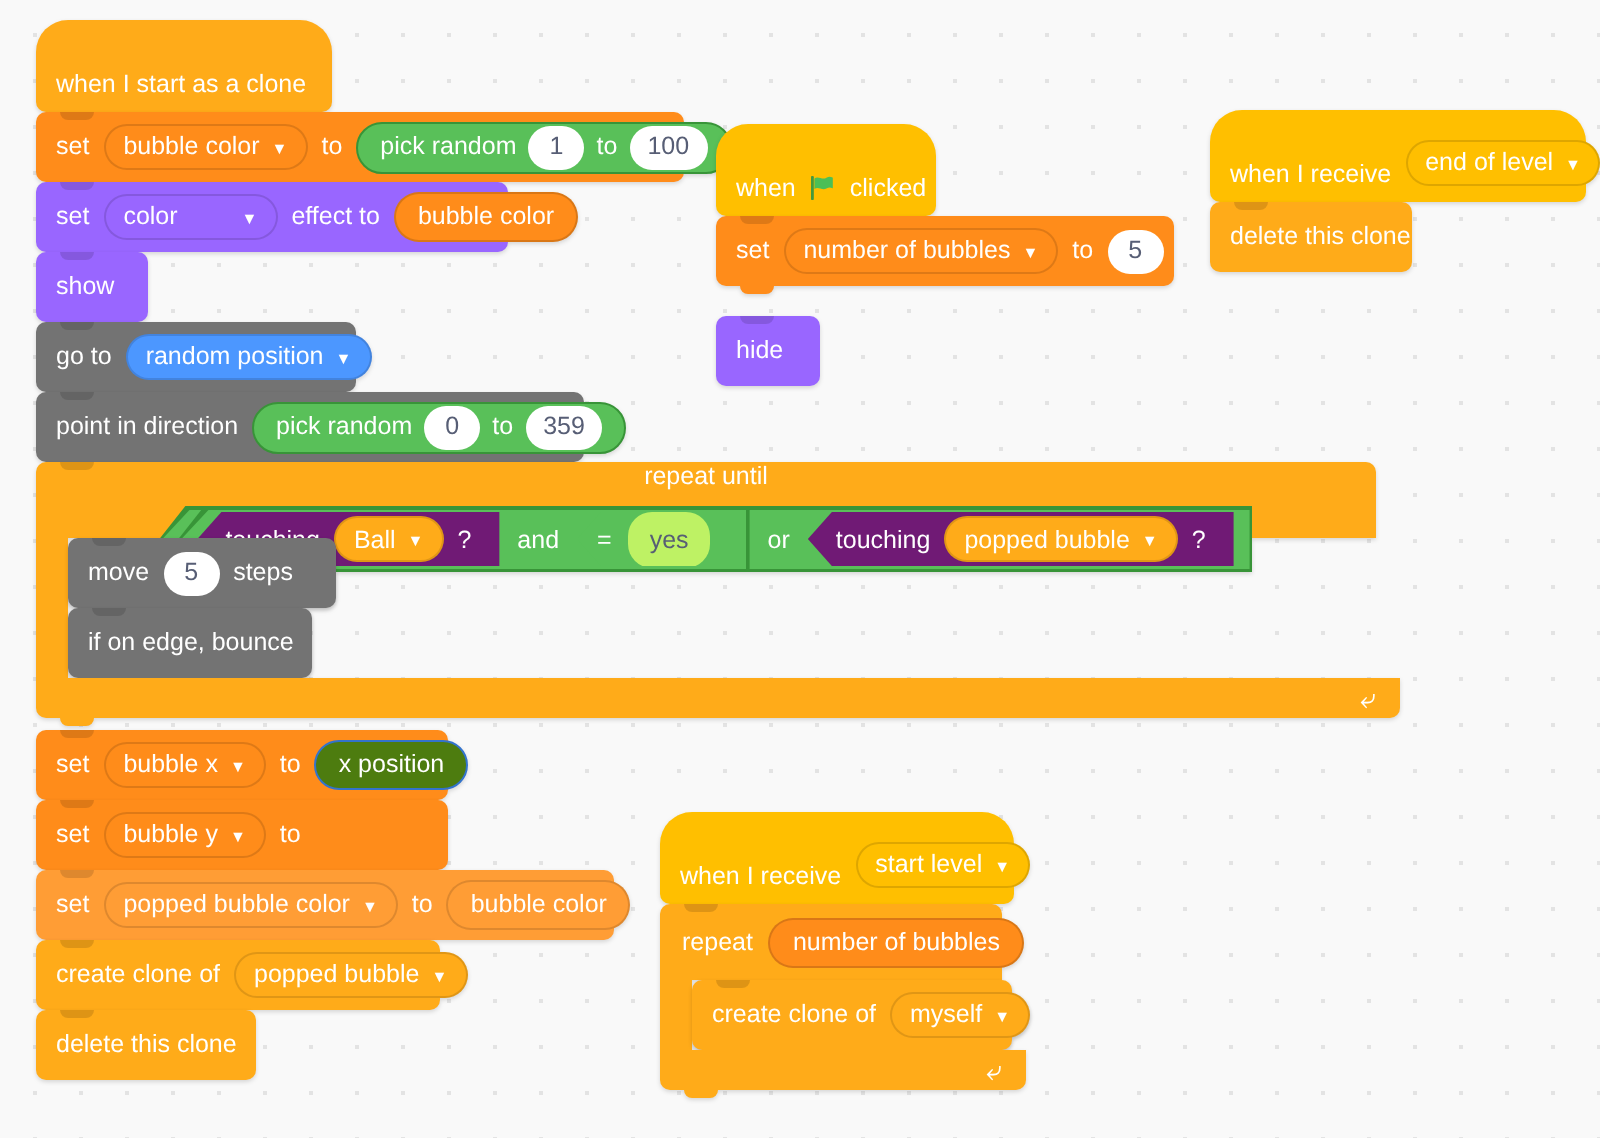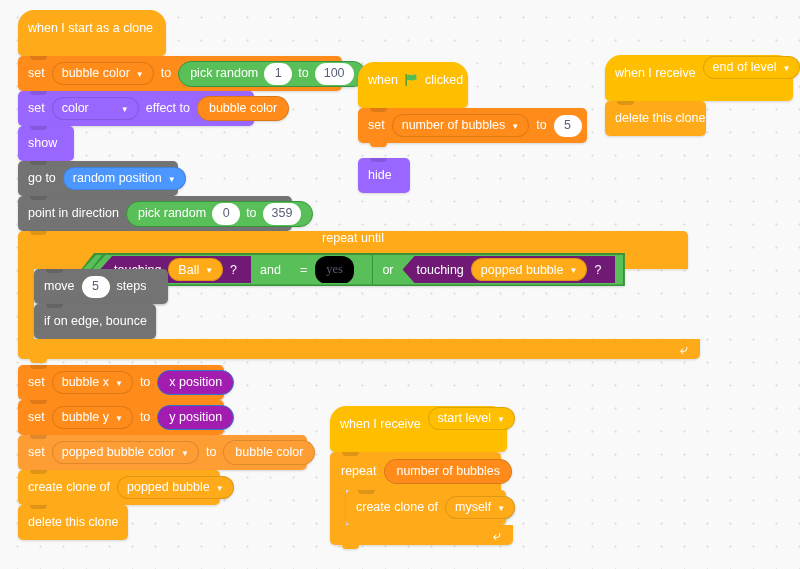--- a/index.html
+++ b/index.html
@@ -37,21 +37,21 @@
     border-radius:0 0 4px 4px;
   }
   .stack::after{
     content:"";position:absolute;left:12px;bottom:-4px;width:17px;height:4px;
     border-radius:0 0 4px 4px;
     background:inherit;
     z-index:2;
   }
   .hat{
     border-radius:16px 16px 5px 5px;
-    height:46px;align-items:flex-end;padding-bottom:22px;
+    height:46px;align-items:flex-end;padding-bottom:8px;
   }
   .hat::after{
     content:"";position:absolute;left:12px;bottom:-4px;width:17px;height:4px;
     border-radius:0 0 4px 4px;background:inherit;z-index:2;
   }
   .nobump::after{display:none;}
 
   
   .c-control{background:#ffab19;}
   .c-control-hat{background:#ffab19;}
@@ -72,34 +72,34 @@
   .c-motion .f-drop{background:#4c97ff;border:1px solid rgba(0,0,0,.13);}
   .c-control .f-drop,.c-control-light .f-drop{background:#ffab19;border:1px solid rgba(0,0,0,.12);}
   .c-events .f-drop{background:#ffbf00;border:1px solid rgba(0,0,0,.13);}
 
   .num{
     background:#fff;color:#575e75;border-radius:12px;
     min-width:28px;height:22px;display:inline-flex;align-items:center;
     justify-content:center;padding:0 9px;font-size:12.5px;box-sizing:border-box;
   }
   .txtin{
-    background:#000000;color:#575e75;border-radius:12px;
+    background:#bef264;color:#575e75;border-radius:12px;
     min-width:34px;height:28px;display:inline-flex;align-items:center;
-    justify-content:center;padding:0 11px;font-size:12.5px;box-sizing:border-box;font-family:Liberation Serif, serif;
+    justify-content:center;padding:0 11px;font-size:12.5px;box-sizing:border-box;
   }
   .arrow{font-size:8px;line-height:1;transform:translateY(1px);}
 
   
   .rep{
     display:inline-flex;align-items:center;gap:6px;
     height:25px;padding:0 11px;border-radius:14px;color:#fff;font-size:12.5px;
     box-sizing:border-box;white-space:nowrap;
   }
   .r-op{background:#59c059;border:1px solid #389438;height:26px;}
-  .r-motion{background:#a21caf;border:1px solid #3373cc;}
+  .r-motion{background:#4d7c0f;border:1px solid #3373cc;}
   .r-varpill{background:#ff8c1a;border:1px solid rgba(0,0,0,.15);}
 
   
   .bool{
     display:inline-flex;align-items:center;gap:7px;height:27px;
     padding:0 14px;color:#fff;font-size:12.5px;box-sizing:border-box;
     clip-path:polygon(12px 0,100% 0,100% 50%,100% 100%,12px 100%,0 50%);
     white-space:nowrap;
   }
   .b-sensing{background:#701a75;}
@@ -277,21 +277,20 @@
       <span class="rep r-motion">x position</span>
     </div>
 
     <div class="blk stack c-var" style="width:206px;height:35px;">
       <span>set</span>
       <span class="field f-drop">
         <span>bubble y</span>
         <span class="arrow">▼</span>
       </span>
       <span>to</span>
-      <span class="rep r-motion">y position</span>
     </div>
 
     <div class="blk stack c-var" style="width:289px;height:35px;background:#ff9d35;">
       <span>set</span>
       <span class="field f-drop" style="background:#ff9d35;">
         <span>popped bubble color</span>
         <span class="arrow">▼</span>
       </span>
       <span>to</span>
       <span class="rep" style="background:#ff9d35;border:1px solid rgba(0,0,0,.13);">bubble color</span>

